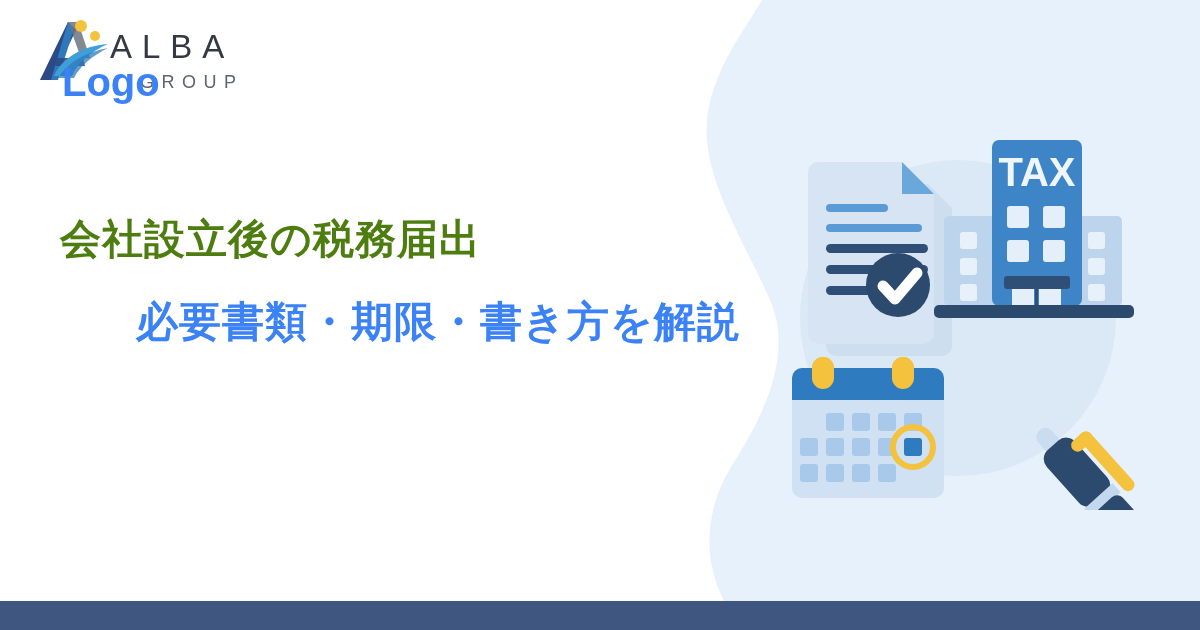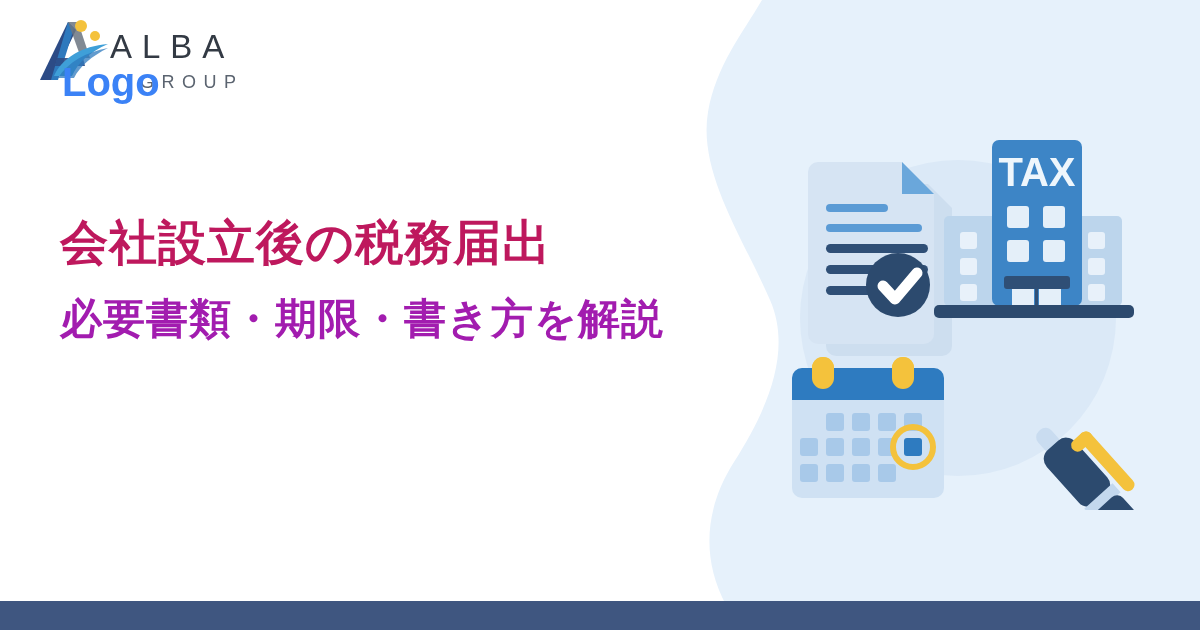--- a/index.html
+++ b/index.html
@@ -40,28 +40,28 @@
     position:absolute; left:28px; top:48px;
     font-family:"Liberation Sans", sans-serif;
     font-size:40px; font-weight:bold;
     color:#3b82f6; line-height:1;
   }
 
   
   .headline-block { position:absolute; left:60px; top:215px; width:680px; }
   .headline {
     font-family:"Liberation Sans", sans-serif;
-    font-size:48px; font-weight:bold; letter-spacing:1px;
-    color:#be185d; line-height:1.18; white-space:nowrap;
+    font-size:41px; font-weight:bold; letter-spacing:1px;
+    color:#4d7c0f; line-height:1.18; white-space:nowrap;
   }
   .subheadline {
-    margin-top:22px;
+    margin-top:34px;
     font-family:"Liberation Sans", sans-serif;
     font-size:42px; font-weight:bold; letter-spacing:1px;
-    color:#a21caf; line-height:1.2; white-space:nowrap;
+    color:#3b82f6; line-height:1.2; white-space:nowrap;text-align:right;
   }
 
   
   .illo { position:absolute; left:770px; top:110px; width:410px; height:400px; }
 </style>
 </head>
 <body>
 
 <div id="stage">
 

